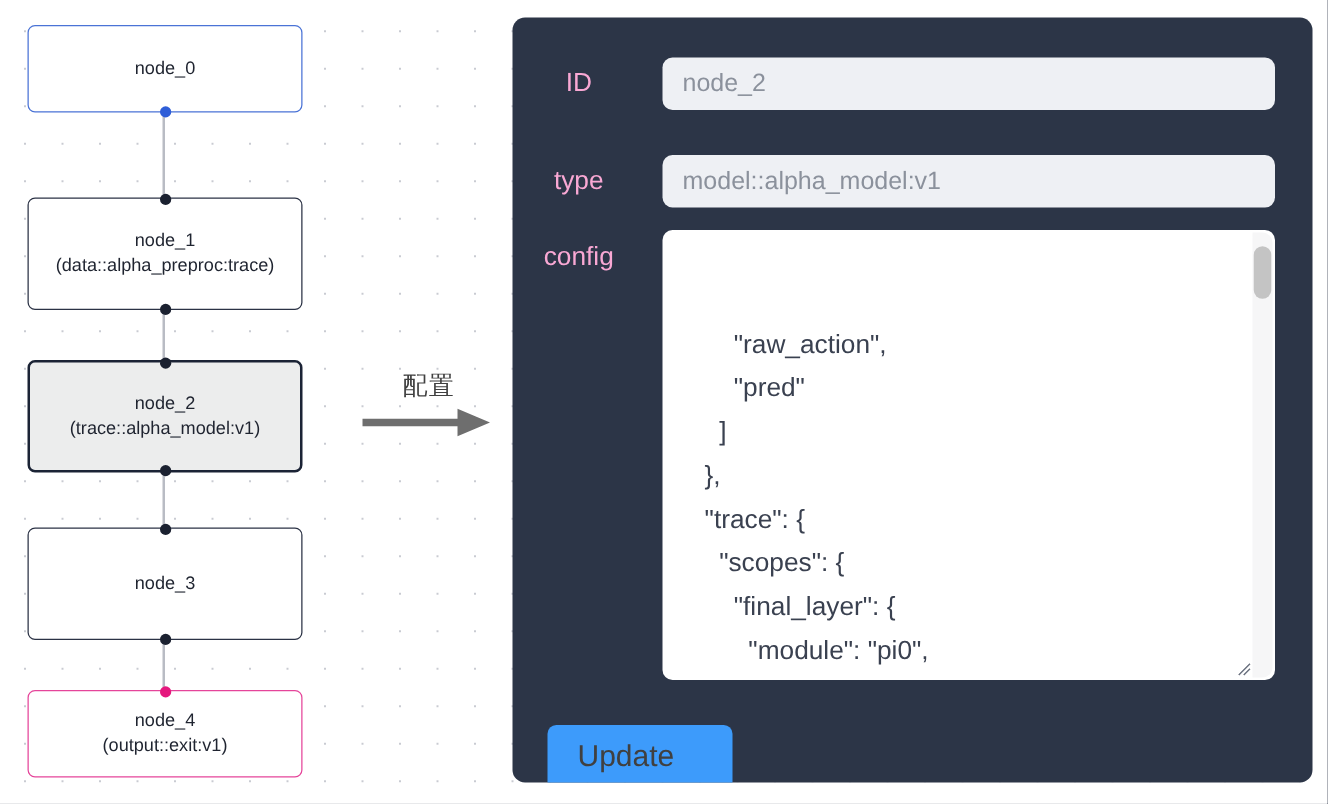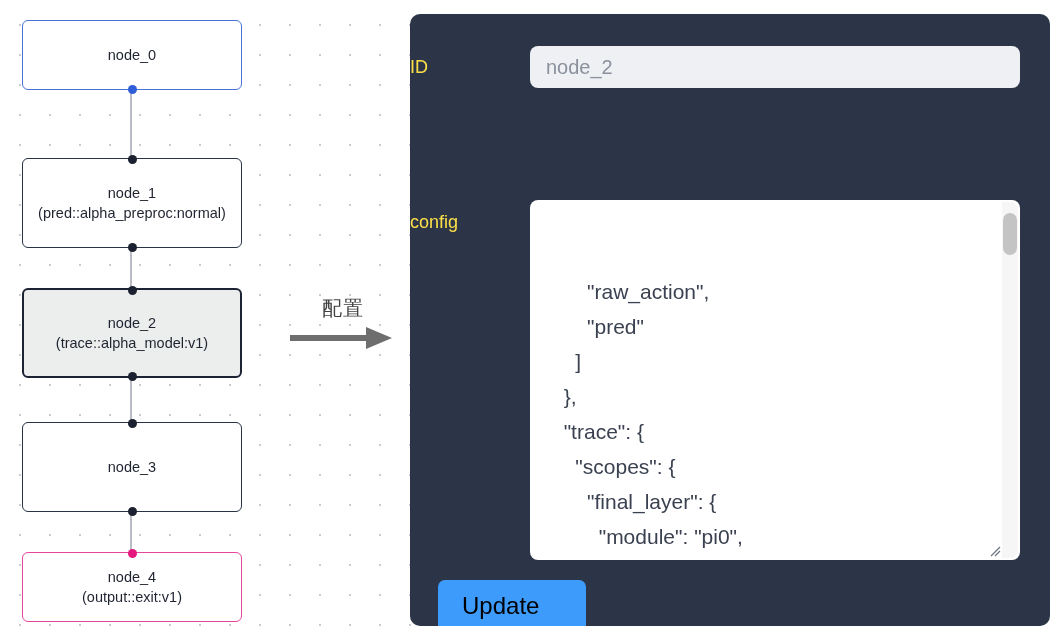--- a/index.html
+++ b/index.html
@@ -125,25 +125,25 @@
   .field-row {
     position: absolute;
     left: 0;
     width: 100%;
     display: flex;
     align-items: flex-start;
   }
   .field-label {
     width: 120px;
     flex: 0 0 120px;
-    text-align: left;
+    text-align: center;
     padding-right: 14px;
     box-sizing: border-box;
-    color: #fde047;
-    font-size: 18px;
+    color: #f9a8d4;
+    font-size: 21px;
     line-height: 24px;
   }
   .field-control { flex: 1 1 auto; }
 
   .text-input {
     box-sizing: border-box;
     width: 490px;
     height: 42px;
     background: #eef0f4;
     border: none;
@@ -153,21 +153,21 @@
     font-family: "Liberation Sans", sans-serif;
     font-size: 20px;
     color: #8b919c;
   }
   .text-input::placeholder { color: #8b919c; opacity: 1; }
 
   #row-id    { top: 32px; }
   #row-id .field-label { padding-top: 9px; }
   #row-type  { top: 110px; }
   #row-type .field-label { padding-top: 9px; }
-  #row-config { top: 186px; border-radius: 32px; }
+  #row-config { top: 170px; border-radius: 32px; }
   #row-config .field-label { padding-top: 10px; }
 
   .code-area {
     position: relative;
     box-sizing: border-box;
     width: 490px;
     height: 360px;
     background: #ffffff;
     border: none;
     border-radius: 8px;
@@ -206,21 +206,21 @@
     height: 14px;
   }
 
   #update-button {
     position: absolute;
     left: 28px;
     top: 566px;
     width: 148px;
     height: 52px;
     background: #3d9bfb;
-    color: #000000;
+    color: #404040;
     border: none;
     border-radius: 7px;
     font-family: "Liberation Sans", sans-serif;
     font-size: 24px;
     text-align: left;
     padding-left: 24px;
     cursor: pointer;
   }
 </style>
 </head>
@@ -235,21 +235,21 @@
     <div class="edge" style="top:376px;height:44px;"></div>
     <div class="edge" style="top:512px;height:40px;"></div>
 
     <div class="node is-input" style="left:22px; top:20px; height:70px;">
       <span class="nline">node_0</span>
       <div class="handle bottom blue"></div>
     </div>
 
     <div class="node" style="left:22px; top:158px; height:90px;">
       <span class="nline">node_1</span>
-      <span class="nline">(pred::alpha_preproc:normal)</span>
+      <span class="nline">(data::alpha_preproc:trace)</span>
       <div class="handle top"></div>
       <div class="handle bottom"></div>
     </div>
 
     <div class="node is-selected" style="left:22px; top:288px; height:90px;">
       <span class="nline">node_2</span>
       <span class="nline">(trace::alpha_model:v1)</span>
       <div class="handle top"></div>
       <div class="handle bottom"></div>
     </div>
@@ -277,20 +277,24 @@
   <div id="panel">
 
     <div class="field-row" id="row-id">
       <div class="field-label">ID</div>
       <div class="field-control">
         <input class="text-input" type="text" value="node_2" style="">
       </div>
     </div>
 
     <div class="field-row" id="row-type">
+      <div class="field-label">type</div>
+      <div class="field-control">
+        <input class="text-input" type="text" value="model::alpha_model:v1" style="">
+      </div>
     </div>
 
     <div class="field-row" id="row-config">
       <div class="field-label">config</div>
       <div class="field-control">
         <div class="code-area">
           <div>      "raw_action",
       "pred"
     ]
   },

